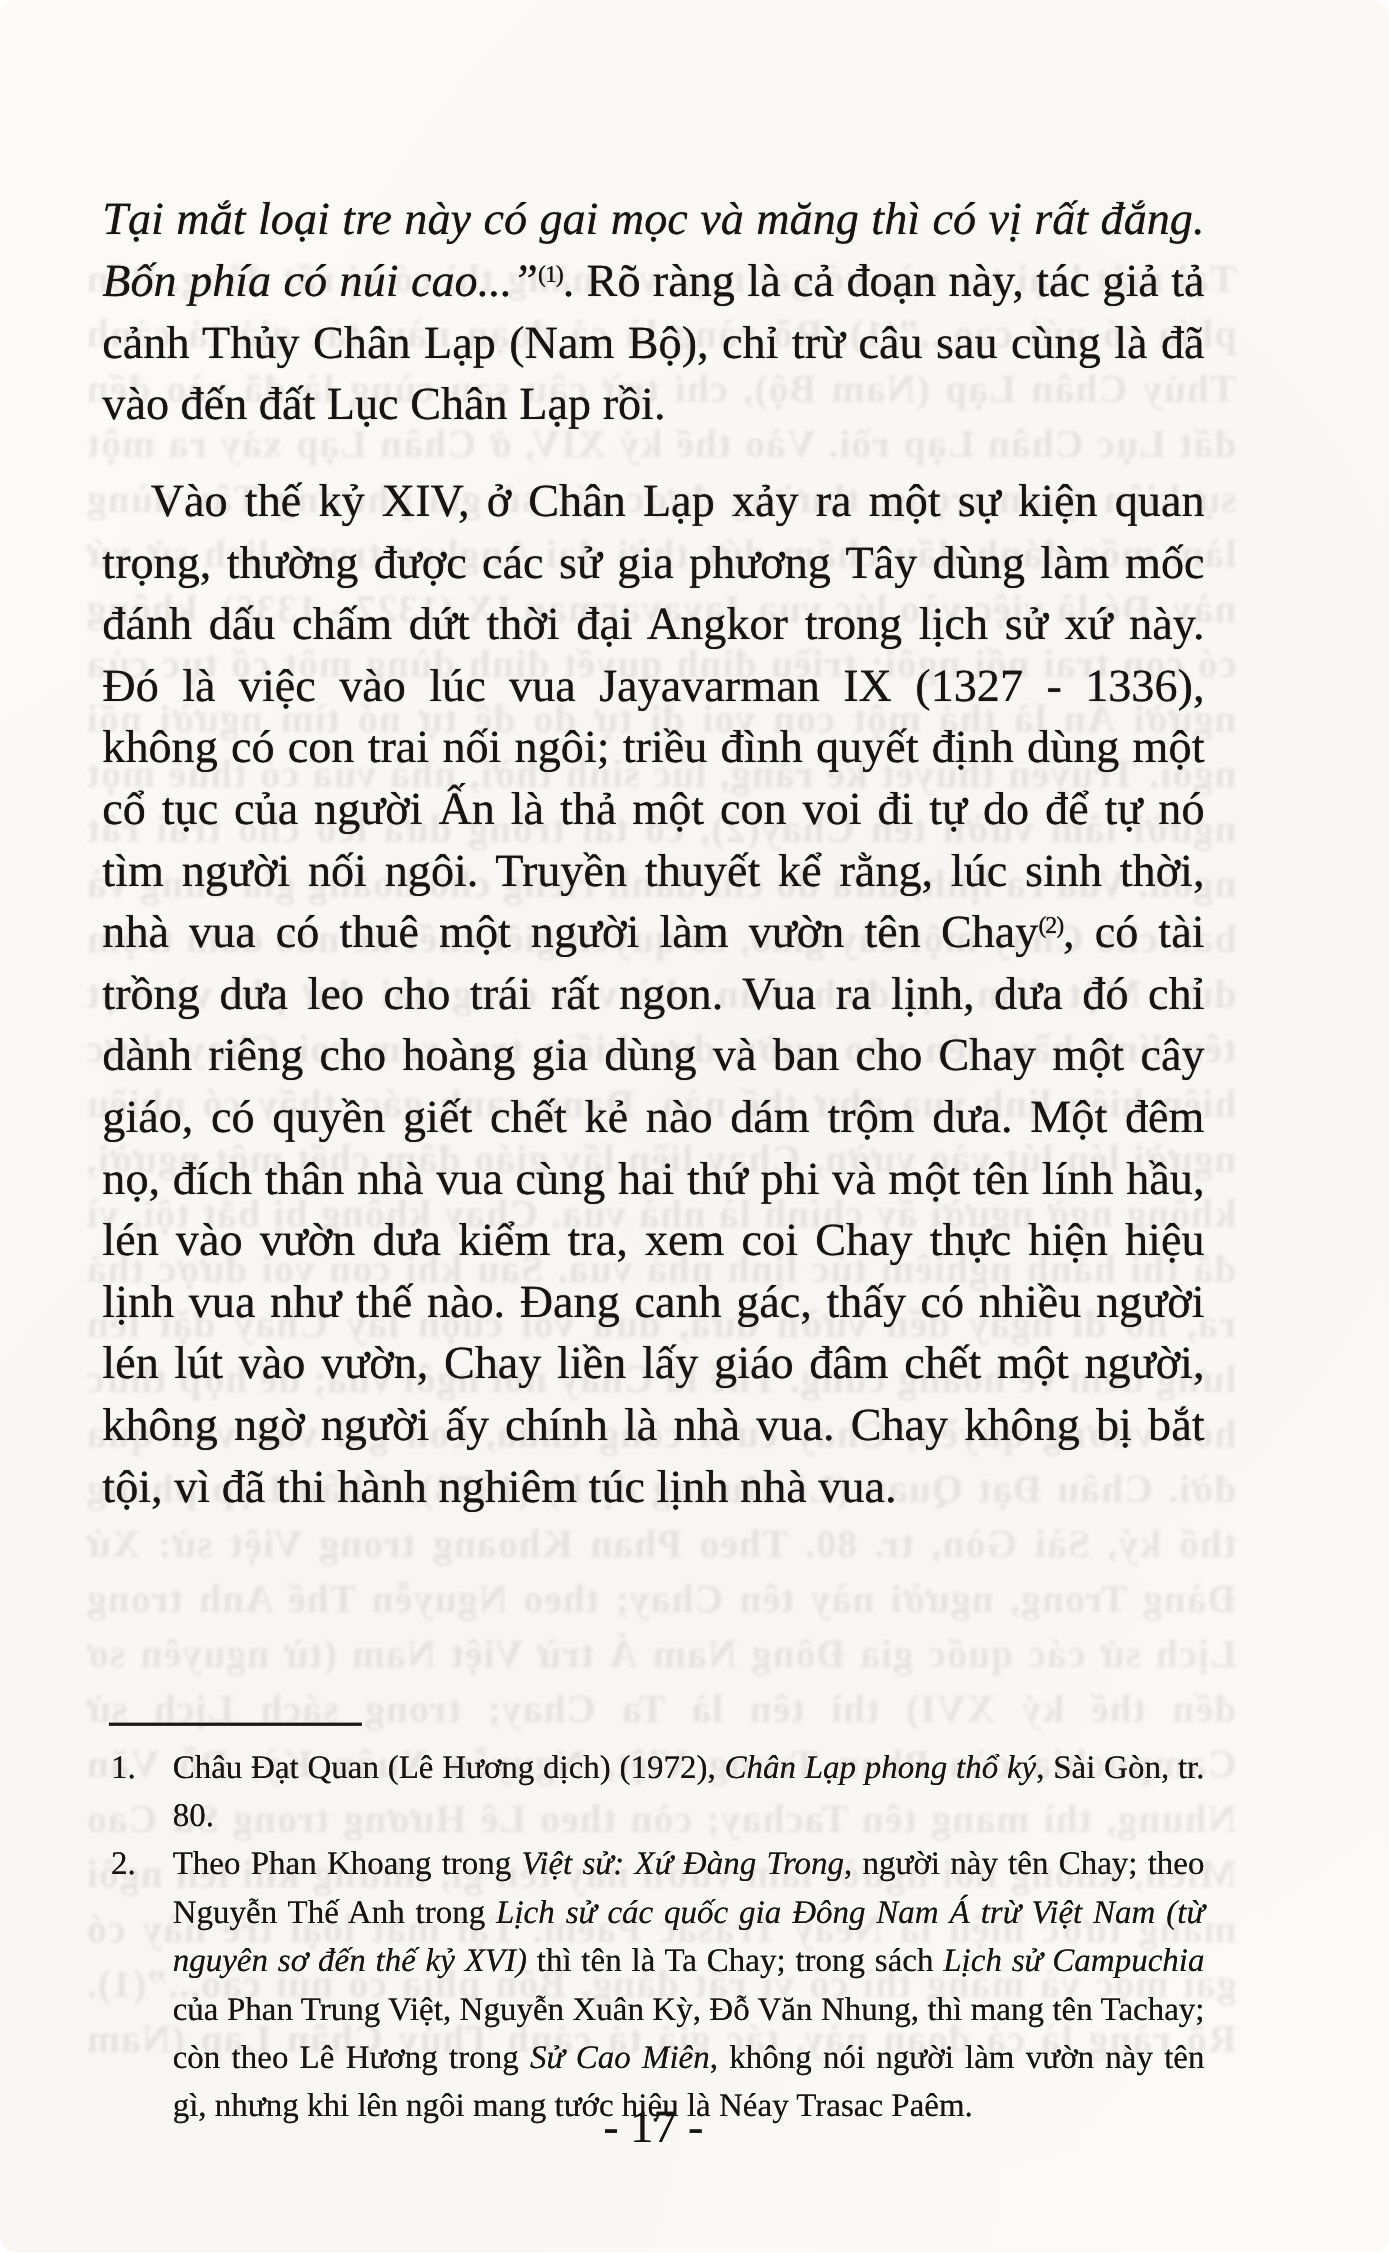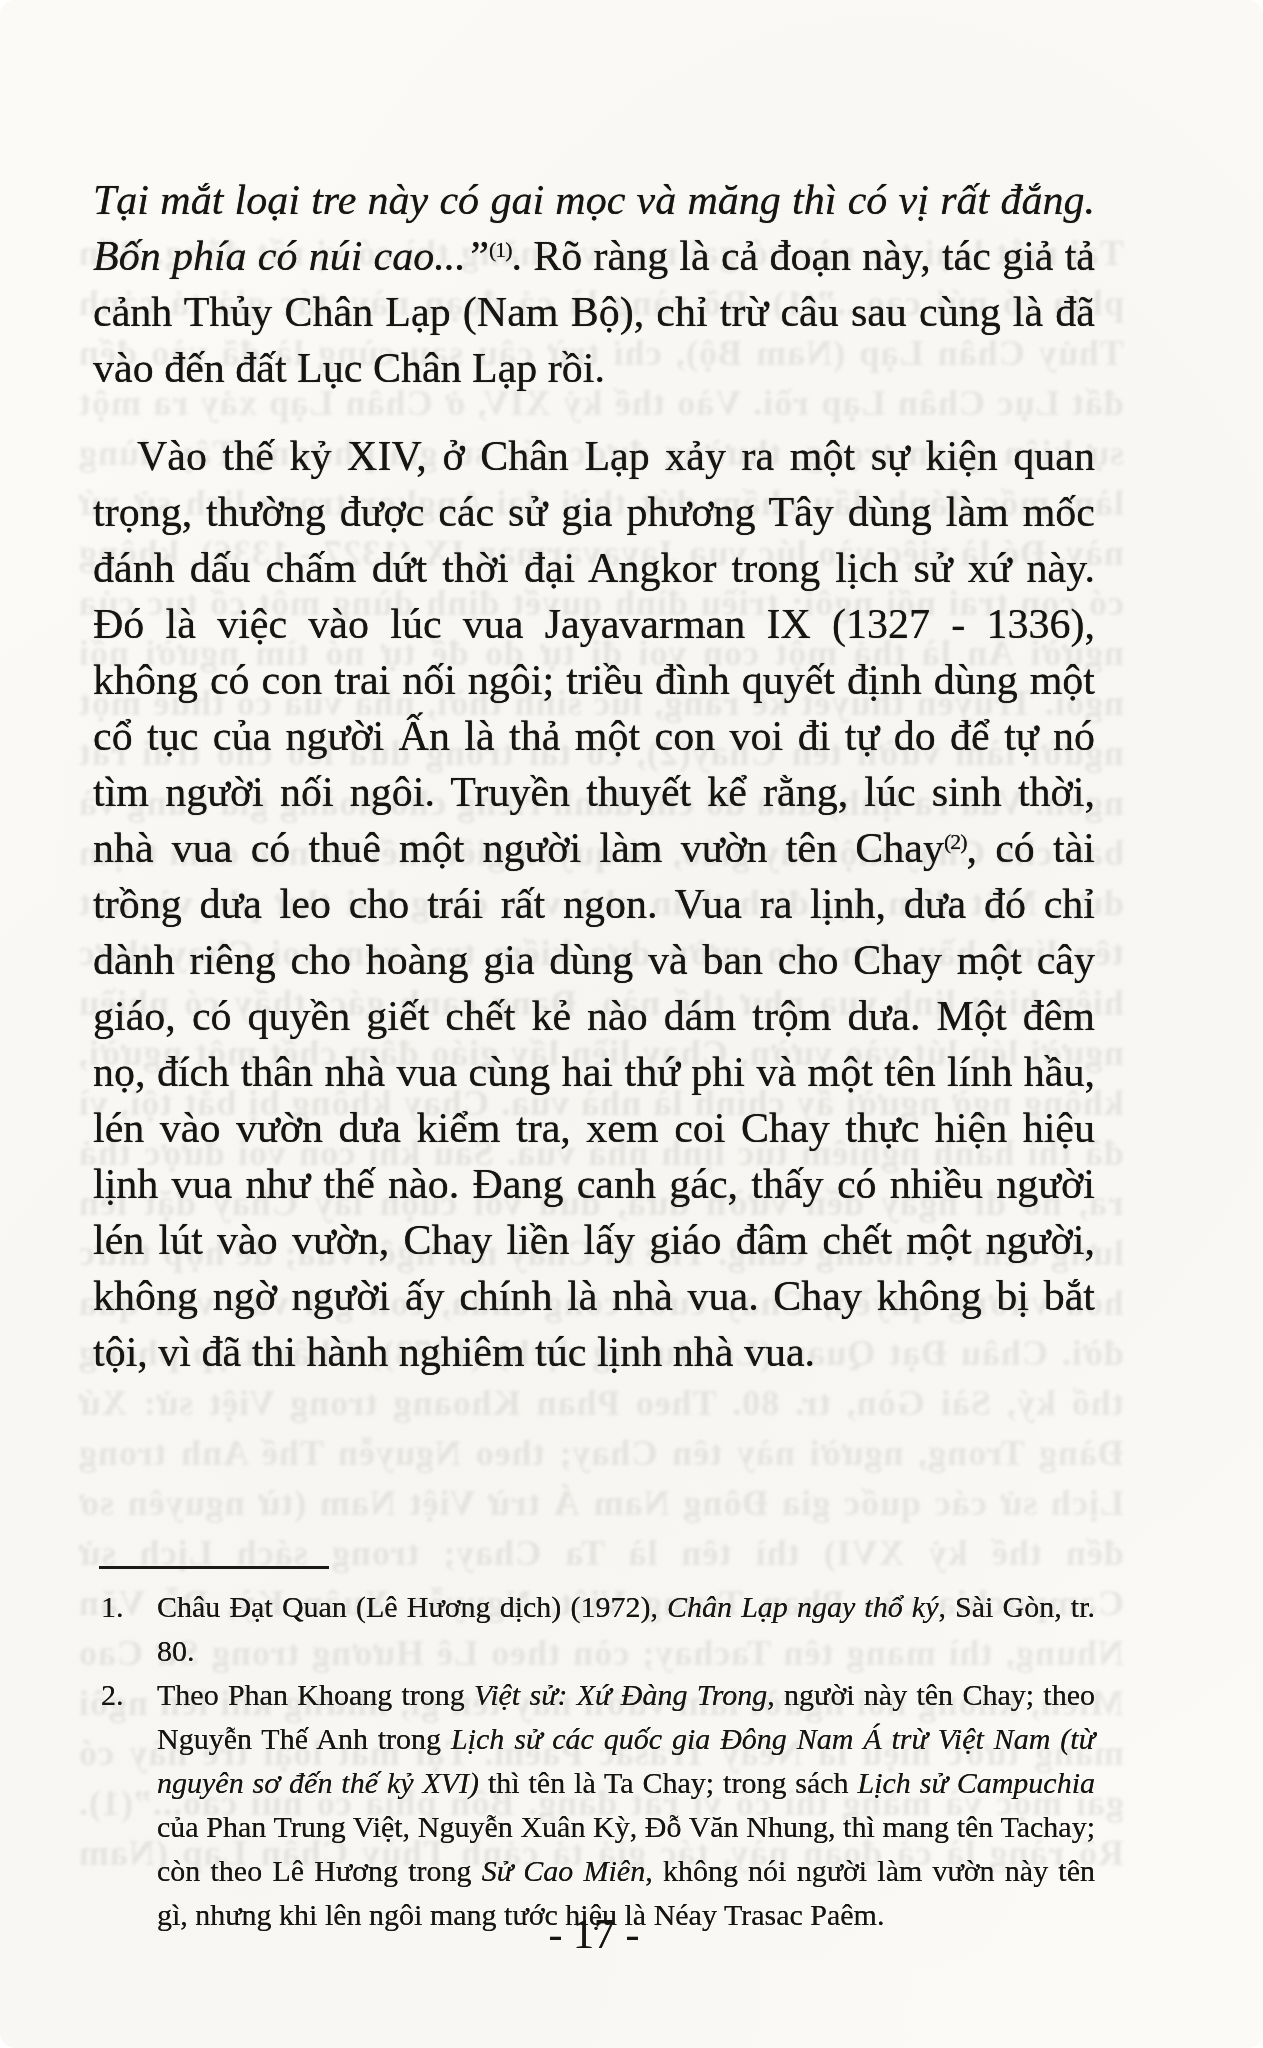--- a/index.html
+++ b/index.html
@@ -103,20 +103,20 @@
   <main class="content">
     <div id="body-paragraphs">
         <p class="para"><span class="it">Tại mắt loại tre này có gai mọc và măng thì có vị rất đắng. Bốn phía có núi cao...”</span><sup class="fnref">(1)</sup><span class="rm">. Rõ ràng là cả đoạn này, tác giả tả cảnh Thủy Chân Lạp (Nam Bộ), chỉ trừ câu sau cùng là đã vào đến đất Lục Chân Lạp rồi.</span></p>
         <p class="para indent"><span class="rm">Vào thế kỷ XIV, ở Chân Lạp xảy ra một sự kiện quan trọng, thường được các sử gia phương Tây dùng làm mốc đánh dấu chấm dứt thời đại Angkor trong lịch sử xứ này. Đó là việc vào lúc vua Jayavarman IX (1327 - 1336), không có con trai nối ngôi; triều đình quyết định dùng một cổ tục của người Ấn là thả một con voi đi tự do để tự nó tìm người nối ngôi. Truyền thuyết kể rằng, lúc sinh thời, nhà vua có thuê một người làm vườn tên Chay</span><sup class="fnref">(2)</sup><span class="rm">, có tài trồng dưa leo cho trái rất ngon. Vua ra lịnh, dưa đó chỉ dành riêng cho hoàng gia dùng và ban cho Chay một cây giáo, có quyền giết chết kẻ nào dám trộm dưa. Một đêm nọ, đích thân nhà vua cùng hai thứ phi và một tên lính hầu, lén vào vườn dưa kiểm tra, xem coi Chay thực hiện hiệu lịnh vua như thế nào. Đang canh gác, thấy có nhiều người lén lút vào vườn, Chay liền lấy giáo đâm chết một người, không ngờ người ấy chính là nhà vua. Chay không bị bắt tội, vì đã thi hành nghiêm túc lịnh nhà vua.</span></p>
       </div>
   </main>
 
   <section class="footnotes">
     <hr class="fn-sep">
     <div id="footnotes-list">
-        <div class="footnote"><span class="fn-marker">1.</span><span><span class="rm">Châu Đạt Quan (Lê Hương dịch) (1972), </span><span class="it">Chân Lạp ngay thổ ký</span><span class="rm">, Sài Gòn, tr. 80.</span></span></div>
+        <div class="footnote"><span class="fn-marker">1.</span><span><span class="rm">Châu Đạt Quan (Lê Hương dịch) (1972), </span><span class="it">Chân Lạp phong thổ ký</span><span class="rm">, Sài Gòn, tr. 80.</span></span></div>
         <div class="footnote"><span class="fn-marker">2.</span><span><span class="rm">Theo Phan Khoang trong </span><span class="it">Việt sử: Xứ Đàng Trong</span><span class="rm">, người này tên Chay; theo Nguyễn Thế Anh trong </span><span class="it">Lịch sử các quốc gia Đông Nam Á trừ Việt Nam (từ nguyên sơ đến thế kỷ XVI)</span><span class="rm"> thì tên là Ta Chay; trong sách </span><span class="it">Lịch sử Campuchia</span><span class="rm"> của Phan Trung Việt, Nguyễn Xuân Kỳ, Đỗ Văn Nhung, thì mang tên Tachay; còn theo Lê Hương trong </span><span class="it">Sử Cao Miên</span><span class="rm">, không nói người làm vườn này tên gì, nhưng khi lên ngôi mang tước hiệu là Néay Trasac Paêm.</span></span></div>
       </div>
   </section>
 
   <div class="page-number">- 17 -</div>
 
 </div>
 
 </body></html>

